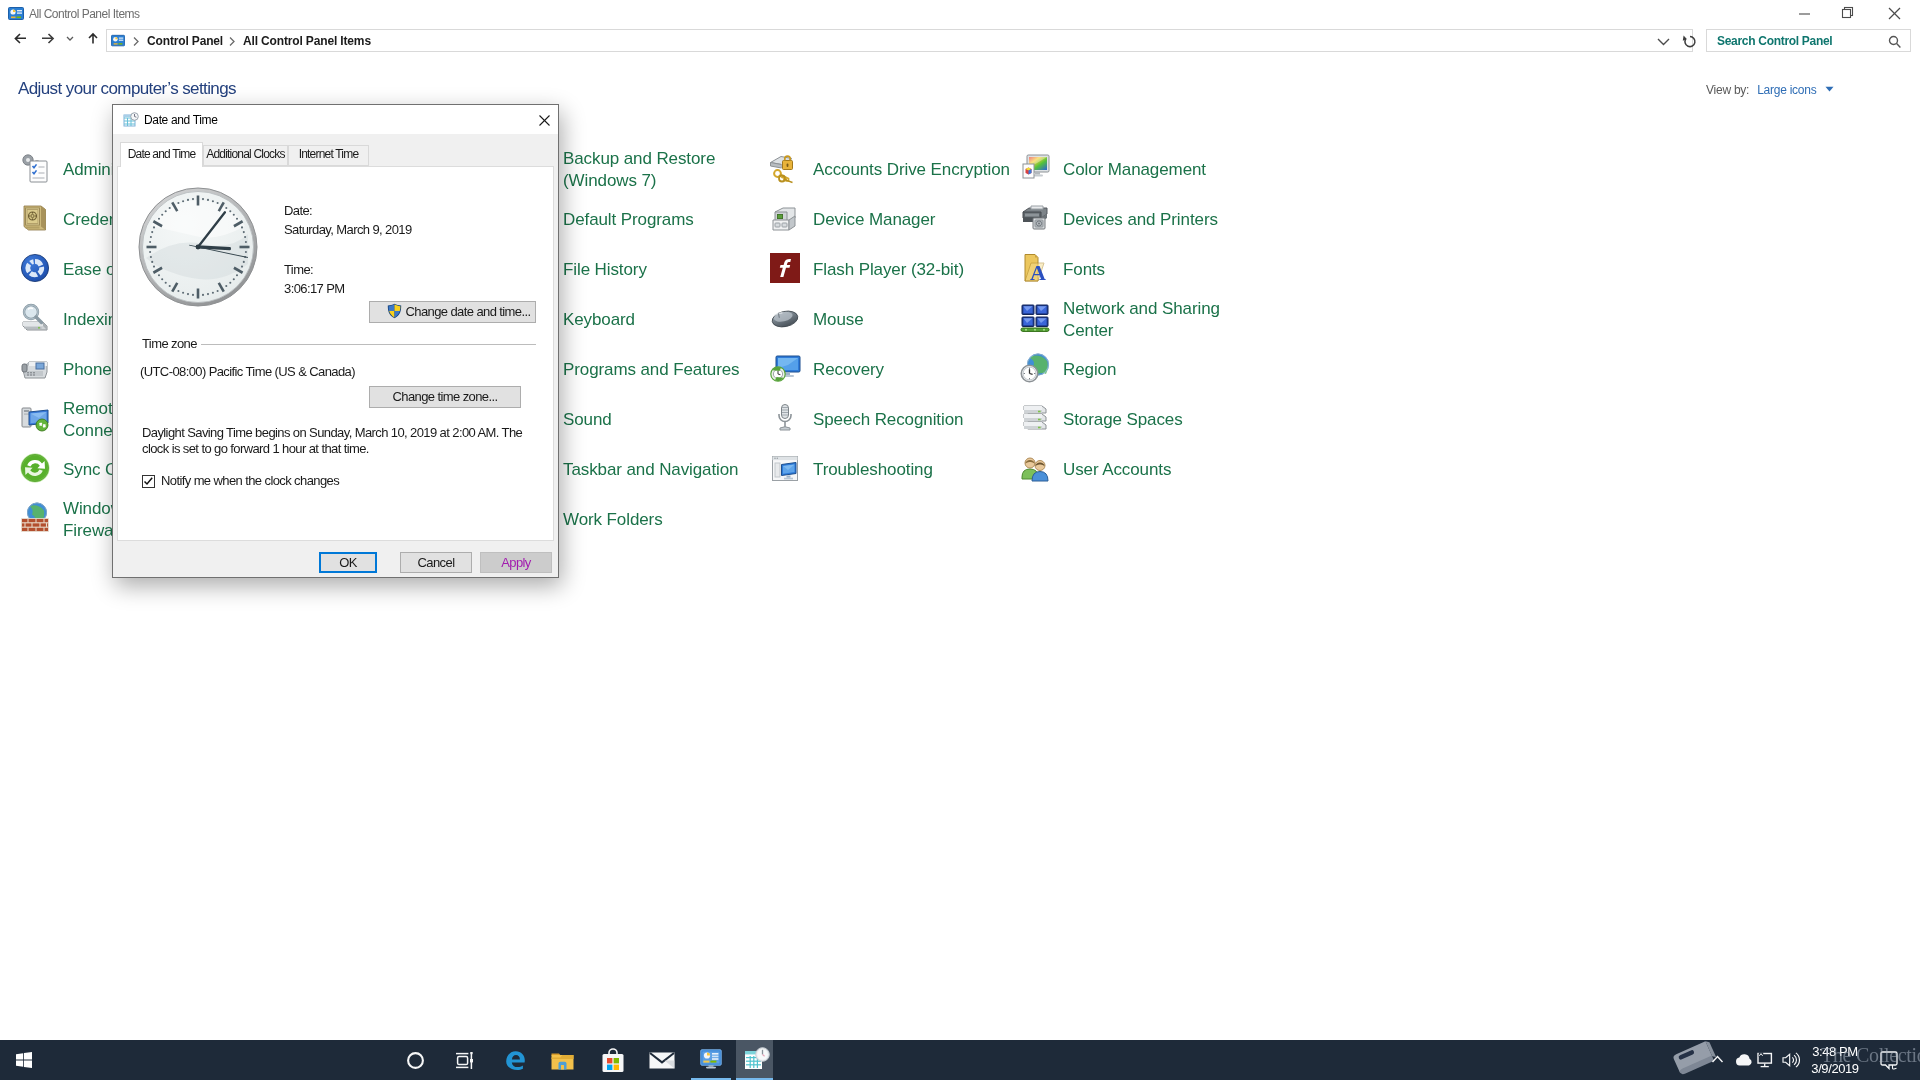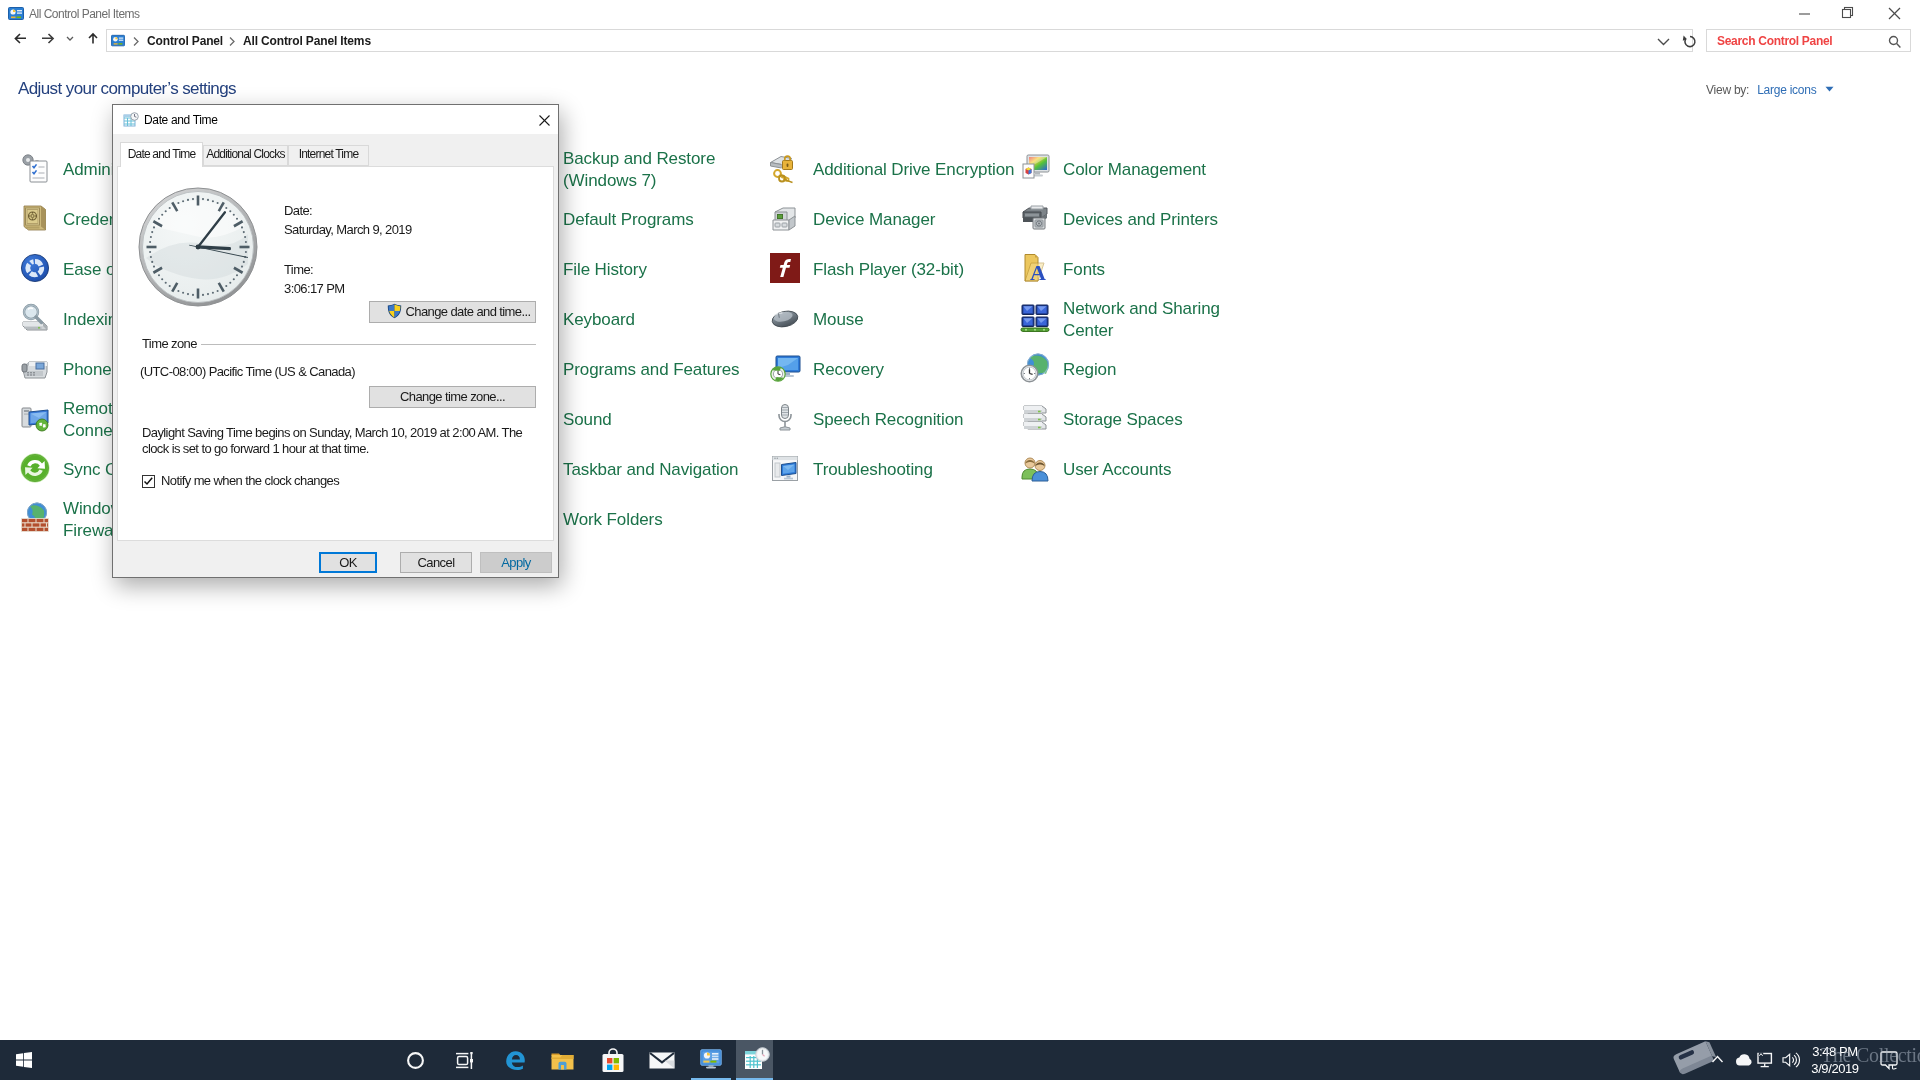--- a/index.html
+++ b/index.html
@@ -91,21 +91,21 @@
         <path d="M2,1.5 L6,5.5 L2,9.5" fill="none" stroke="#6a6a6a" stroke-width="1.3"></path>
       </svg>
     <span class="crumbtxt" style="left:136px;">All Control Panel Items</span>
     <svg class="abs" style="left:1549px;top:5px" width="46" height="13" viewBox="0 0 46 13">
       <path d="M2,4 L7.5,9.5 L13,4" fill="none" stroke="#4c4c4c" stroke-width="1.4"></path>
       <path d="M34,1.6 A5,5 0 1,1 29.8,3.8" fill="none" stroke="#3d3d3d" stroke-width="1.5"></path>
       <path d="M27.6,0.4 L30.8,4 L26.8,5.8 Z" fill="#3d3d3d"></path>
     </svg>
   </div>
   <div id="searchbox">
-    <span class="abs" style="left:10px;top:4px;font-size:12px;letter-spacing:-0.3px;color:#ef4444;">Search Control Panel</span>
+    <span class="abs" style="left:10px;top:4px;font-size:12px;letter-spacing:-0.3px;color:#0f766e;">Search Control Panel</span>
     <svg class="abs" style="left:181px;top:5px" width="14" height="14" viewBox="0 0 14 14">
       <circle cx="5.5" cy="5.5" r="4" fill="none" stroke="#555" stroke-width="1.4"></circle>
       <line x1="8.6" y1="8.6" x2="12.4" y2="12.4" stroke="#555" stroke-width="1.4"></line>
     </svg>
   </div>
 </div>
 
 <div id="header">Adjust your computer’s settings</div>
 <div id="viewby">View by:<b>Large icons</b>
   <svg style="display:inline-block;vertical-align:middle;margin-left:5px;margin-top:-3px" width="9" height="6" viewBox="0 0 9 6">
@@ -246,21 +246,21 @@
   <path d="M1.5,10.5 L12.5,12.5 L12.5,16 L1.5,14 Z" fill="#b7bcc0" stroke="#8d9296"></path>
   <path d="M12.5,12.5 L23,6.5 L23,10 L12.5,16 Z" fill="#cfd3d6"></path>
   <rect x="13.5" y="8.5" width="10" height="9" rx="1" fill="#e8b33a" stroke="#a3791c"></rect>
   <path d="M15.8,8.5 L15.8,6.8 A2.7,2.7 0 0,1 21.2,6.8 L21.2,8.5" fill="none" stroke="#c9991f" stroke-width="1.7"></path>
   <rect x="17.6" y="11.5" width="1.8" height="3.5" rx="0.9" fill="#7a5a14"></rect>
   <circle cx="8.5" cy="21.5" r="3.4" fill="none" stroke="#d4a72c" stroke-width="2"></circle>
   <path d="M11.6,22.7 L19.5,26.5 L19.5,29 L17.2,29 L17.2,27.4 L15,27.4 L15,25.8 L12.2,25.2" fill="none" stroke="#d4a72c" stroke-width="1.7"></path>
   <circle cx="13" cy="26.5" r="3" fill="none" stroke="#b8901f" stroke-width="1.8"></circle>
   <path d="M15.7,27.6 L23.5,30.5" stroke="#b8901f" stroke-width="1.5"></path>
 </svg>
-<div class="lbl" style="left:813px;top:159px">Additional Drive Encryption</div>
+<div class="lbl" style="left:813px;top:159px">Accounts Drive Encryption</div>
 <svg class="icon" style="left:769px;top:202px" viewBox="0 0 32 32">
   <path d="M6,10 L14,6 L26,6 L26,16 L18,20 Z" fill="#e3e6e8" stroke="#8d9296"></path>
   <path d="M6,10 L18,10 L18,20 L6,20 Z" fill="#cfd3d6" stroke="#8d9296"></path>
   <rect x="8" y="12" width="6" height="5" fill="#3f6e2a"></rect>
   <rect x="8.8" y="12.8" width="4.4" height="3.4" fill="#5a9e3a"></rect>
   <path d="M4,18 L20,18 L20,28 L4,28 Z" fill="#f0f1f2" stroke="#8d9296"></path>
   <path d="M20,18 L26,14 L26,24 L20,28 Z" fill="#c2c7cb" stroke="#8d9296"></path>
   <rect x="6" y="21" width="5" height="4" rx="0.8" fill="#d7dbde" stroke="#9aa0a5"></rect>
   <rect x="13" y="21" width="5" height="4" rx="0.8" fill="#d7dbde" stroke="#9aa0a5"></rect>
 </svg>
@@ -553,31 +553,31 @@
     <svg style="display:inline-block;vertical-align:-3px;margin-right:4px" width="15" height="16" viewBox="0 0 15 16">
       <path d="M7.5,0.8 C5.5,1.8 3,2.4 0.8,2.5 C0.8,7.5 1.6,12.3 7.5,15.2 C13.4,12.3 14.2,7.5 14.2,2.5 C12,2.4 9.5,1.8 7.5,0.8 Z" fill="#16437c"></path>
       <path d="M7.5,1.6 C5.8,2.4 3.6,3 1.6,3.2 C1.65,5 1.8,6.6 2.2,8 L7.5,8 L7.5,1.6 Z" fill="#3c78c8"></path>
       <path d="M7.5,8 L12.8,8 C13.2,6.6 13.35,5 13.4,3.2 C11.4,3 9.2,2.4 7.5,1.6 Z" fill="#f8d01c"></path>
       <path d="M2.2,8 C3,10.6 4.6,12.9 7.5,14.4 L7.5,8 Z" fill="#f8d01c"></path>
       <path d="M7.5,8 L7.5,14.4 C10.4,12.9 12,10.6 12.8,8 Z" fill="#3c78c8"></path>
     </svg>Change date and time...</div>
   <div class="dtx" style="left:29px;top:231px">Time zone</div>
   <div class="abs" style="left:88px;top:239px;width:335px;height:1px;background:#bcbcbc;z-index:4"></div>
   <div class="dtx" style="left:27px;top:259px">(UTC-08:00) Pacific Time (US &amp; Canada)</div>
-  <div class="wbtn" style="left:256px;top:281px;width:167px;height:22px;line-height:20px">Change time zone...</div>
+  <div class="wbtn" style="left:256px;top:281px;width:152px;height:22px;line-height:20px">Change time zone...</div>
   <div class="dtx" style="left:29px;top:320px;width:398px;line-height:16px">Daylight Saving Time begins on Sunday, March 10, 2019 at 2:00 AM. The clock is set to go forward 1 hour at that time.</div>
   <div class="abs" style="left:29px;top:370px;width:13px;height:13px;background:#fff;border:1px solid #333;z-index:4">
     <svg width="11" height="11" viewBox="0 0 11 11">
         <path d="M1.5,5.5 L4,8 L9.2,1.8" fill="none" stroke="#111" stroke-width="1.5"></path>
       </svg>
   </div>
   <div class="dtx" style="left:48px;top:368px">Notify me when the clock changes</div>
   <div class="wbtn" style="left:206px;top:447px;width:58px;height:21px;line-height:17px;border:2px solid #0078d7">OK</div>
   <div class="wbtn" style="left:287px;top:447px;width:72px;height:21px;line-height:19px">Cancel</div>
-  <div class="wbtn" style="left:367px;top:447px;width:72px;height:21px;line-height:19px;background:#cccccc;border-color:#bfbfbf;color:#0369a1">Apply</div>
+  <div class="wbtn" style="left:367px;top:447px;width:72px;height:21px;line-height:19px;background:#cccccc;border-color:#bfbfbf;color:#a21caf">Apply</div>
 </div>
 <div id="taskbar">
   <svg class="abs" style="left:16px;top:12px" width="16" height="16" viewBox="0 0 16 16">
     <path d="M0,2.2 L7.2,1.2 L7.2,7.6 L0,7.6 Z" fill="#fff"></path>
     <path d="M8,1.1 L16,0 L16,7.6 L8,7.6 Z" fill="#fff"></path>
     <path d="M0,8.4 L7.2,8.4 L7.2,14.8 L0,13.8 Z" fill="#fff"></path>
     <path d="M8,8.4 L16,8.4 L16,16 L8,14.9 Z" fill="#fff"></path>
   </svg>
   <svg class="abs" style="left:406px;top:11px" width="19" height="19" viewBox="0 0 19 19">
     <circle cx="9.5" cy="9.5" r="7.4" fill="none" stroke="#f5f6f7" stroke-width="2.1"></circle>

